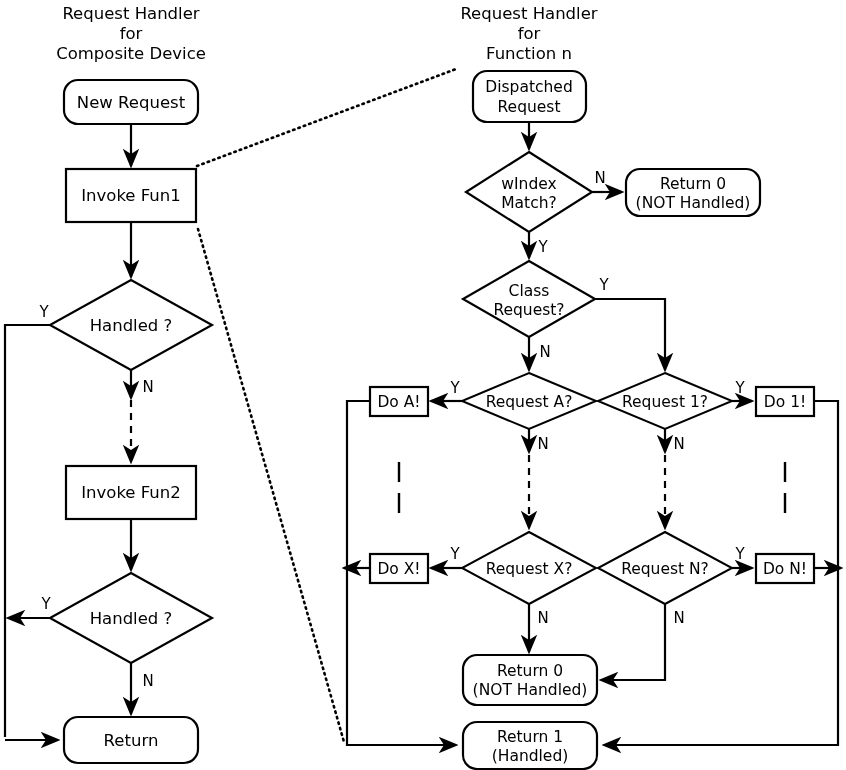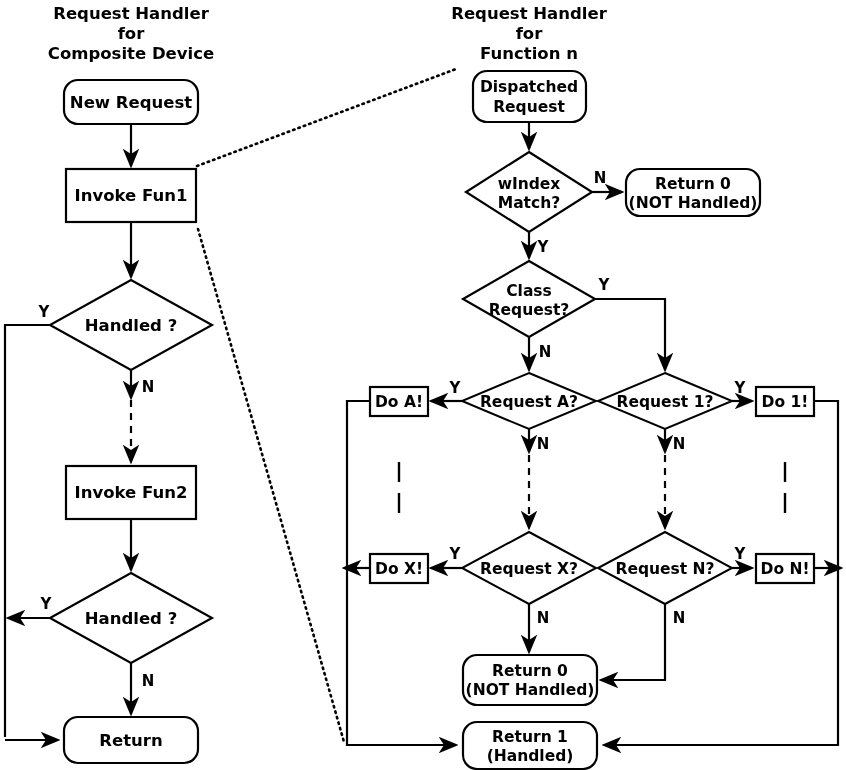--- a/index.html
+++ b/index.html
@@ -6,21 +6,20 @@
     margin: 0;
     padding: 0;
     background: #ffffff;
   }
   #diagram-root {
     position: relative;
     width: 846px;
     height: 770px;
     background: #ffffff;
     font-family: "DejaVu Sans", sans-serif;
-    font-weight: bold;
   }
   svg#flowchart {
     display: block;
     width: 846px;
     height: 770px;
   }
   .shape-stroke {
     fill: #ffffff;
     stroke: #000000;
     stroke-width: 2.2;

